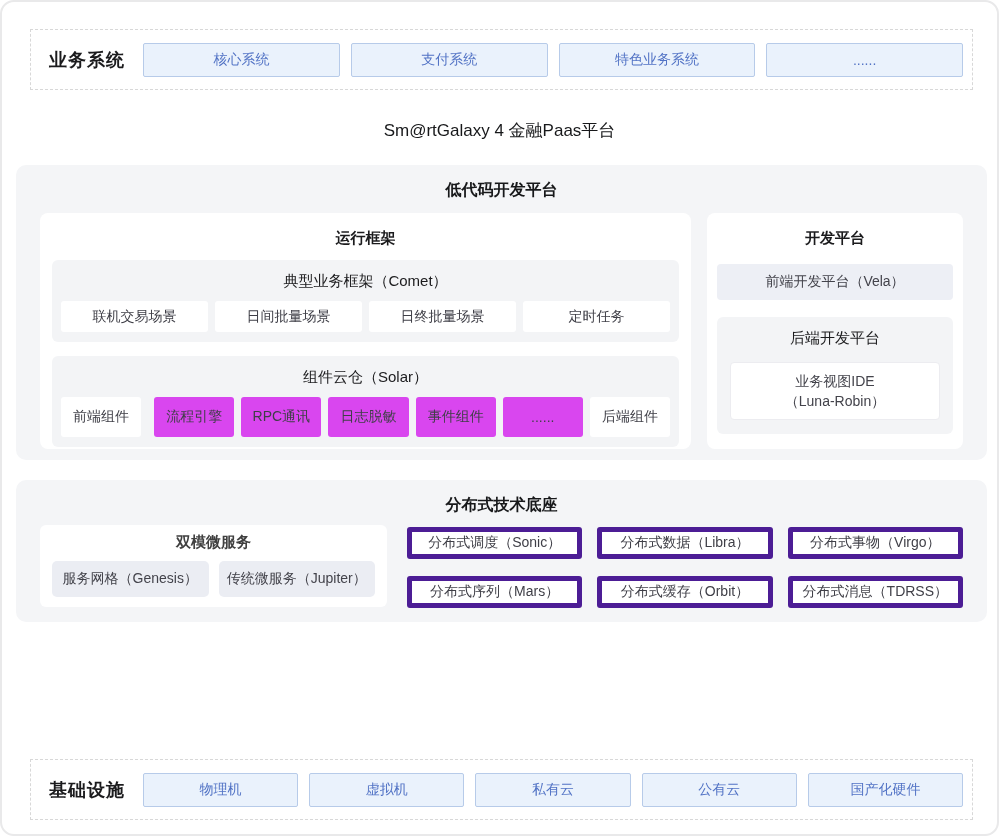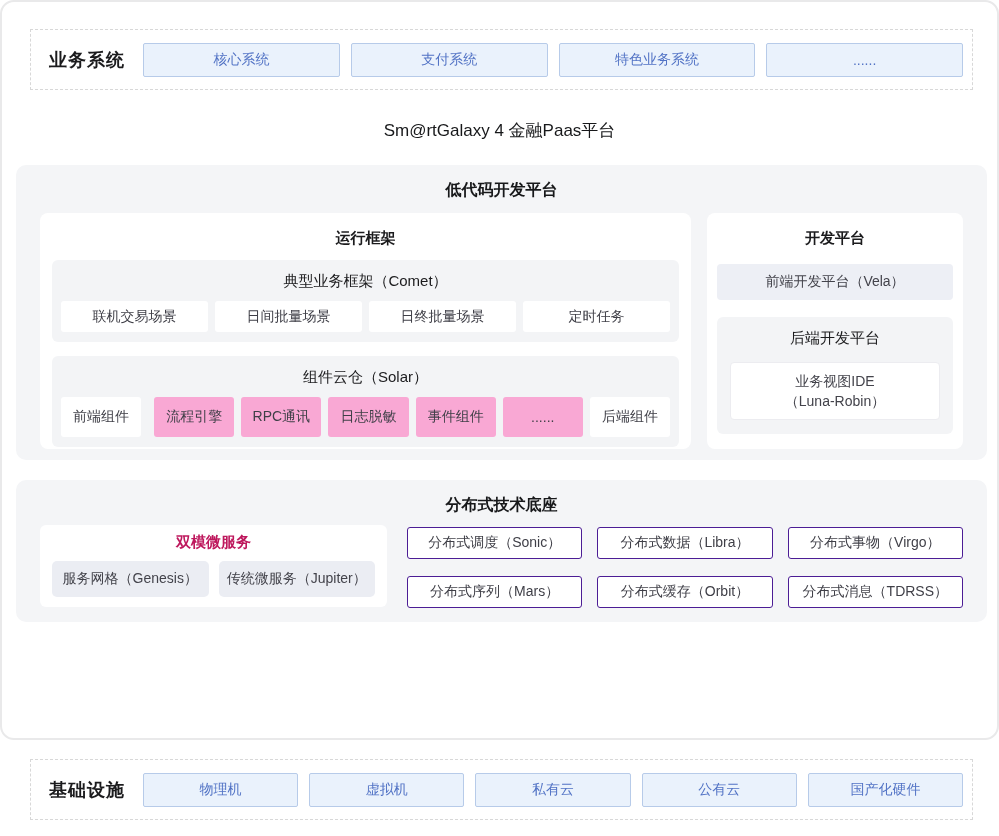--- a/index.html
+++ b/index.html
@@ -2,21 +2,21 @@
 <html><head>
 <meta charset="utf-8">
 <style>
   * { margin:0; padding:0; box-sizing:border-box; }
   html,body { background:#fff; }
   body {
     font-family:"Liberation Sans","DejaVu Sans",sans-serif;
     width:999px; height:836px; position:relative;
   }
   .frame {
-    position:absolute; left:0; top:0; width:999px; height:740px;
+    position:absolute; left:0; top:0; width:999px; height:836px;
     border:2px solid #e9e9ea; border-radius:14px; background:#fff;
   }
 
   
   .dashed-row {
     position:absolute; left:28px; width:943px; height:61px;
     border:1px dashed #d8d8d8; display:flex; align-items:center;
   }
   .row-label {
     width:112px; text-align:center; font-weight:bold;
@@ -66,21 +66,21 @@
     text-align:center; font-weight:normal; font-size:15px; color:#1b1b1d;
     padding:2px 0 10px 0;
   }
   .tile-row { display:flex; gap:7px; }
   .tile {
     flex:1; display:flex; align-items:center; justify-content:center;
     font-size:14px; color:#3f3f47; border-radius:3px; background:#fff;
   }
   .comet-row .tile { height:31px; }
   .solar-row .tile { height:40px; }
-  .tile.gray { background:#f9a8d4; }
+  .tile.gray { background:#d946ef; }
   .solar-row .tile-front { margin-right:6px; }
 
   .devplat-box { flex:1; background:#fff; border-radius:8px; padding:12px 10px; }
   .vela-tile {
     height:36px; background:#edeff5; border-radius:4px;
     display:flex; align-items:center; justify-content:center;
     font-size:14px; color:#43434b; margin-top:4px;
   }
   .backend-box {
     margin-top:17px; background:#f3f4f6; border-radius:6px; padding:10px 13px 14px 13px;
@@ -90,34 +90,34 @@
     flex:1; height:58px; background:#fff; border:1px solid #ececf0; border-radius:4px;
     display:flex; flex-direction:column; align-items:center; justify-content:center;
     font-size:14px; color:#43434b; line-height:20px; text-align:center;
   }
 
   
   .dual-box {
     position:absolute; left:24px; top:45px; width:347px; height:82px;
     background:#fff; border-radius:6px; padding:8px 12px;
   }
-  .dual-title { text-align:center; font-weight:bold; font-size:15px; color:#be185d; padding-bottom:9px; }
+  .dual-title { text-align:center; font-weight:bold; font-size:15px; color:#404040; padding-bottom:9px; }
   .dual-tiles { display:flex; gap:10px; }
   .dual-tile {
     flex:1; height:36px; background:#ebedf3; border-radius:5px;
     display:flex; align-items:center; justify-content:center;
     font-size:14px; color:#43434b;
   }
   .dist-grid {
     position:absolute; left:391px; right:24px; top:47px;
     display:grid; grid-template-columns:repeat(3,1fr);
     column-gap:15px; row-gap:17px;
   }
   .dist-tile {
-    height:32px; background:#fff; border:1px solid #4c1d95; border-radius:3px;
+    height:32px; background:#fff; border:5px solid #4c1d95; border-radius:3px;
     display:flex; align-items:center; justify-content:center;
     font-size:14px; color:#3f3f47;
   }
 
   
   .cont-row {
     position:absolute; left:24px; right:24px; top:46px;
     display:flex; gap:9px;
   }
   .cont-tile {

